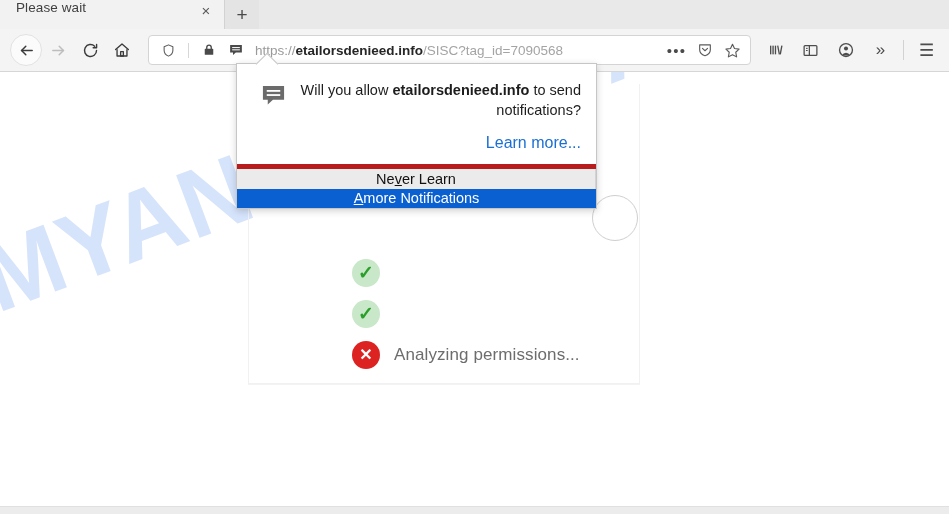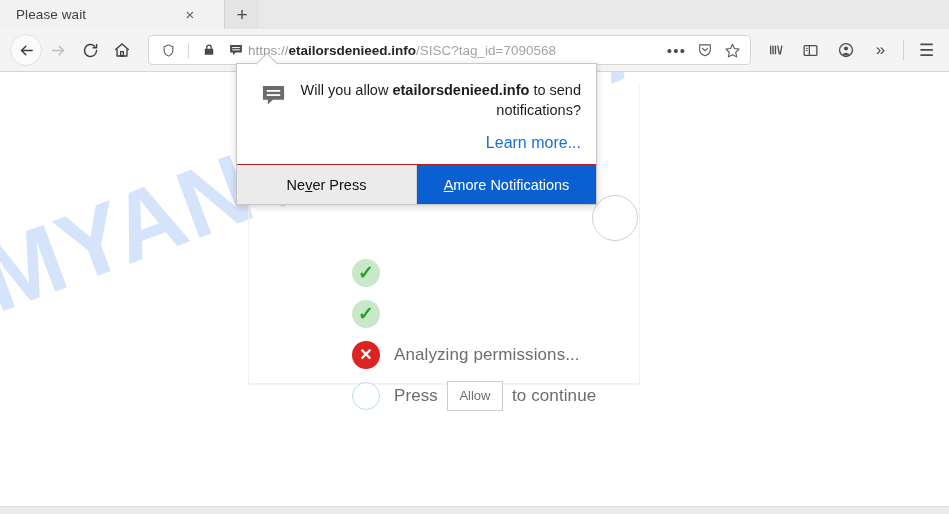--- a/index.html
+++ b/index.html
@@ -32,22 +32,22 @@
     display: flex;
     align-items: flex-end;
     position: relative;
     flex: none;
   }
   .tab {
     width: 224px;
     height: 29px;
     background: #f2f2f2;
     display: flex;
-    align-items: center;
-    padding: 0 24px 0 16px;
+    align-items: flex-start;
+    padding: 0 8px 0 16px;
     box-sizing: border-box;
     position: relative;
   }
   .tab-title {
     font-size: 13.5px;
     color: #404040;
     flex: 1;
     white-space: nowrap;
     overflow: hidden;
     text-overflow: ellipsis;
@@ -140,21 +140,21 @@
     height: 15px;
     background: #d7d7d7;
     margin: 0 5px;
     flex: none;
   }
   .url-text {
     flex: 1;
     font-size: 13.5px;
     white-space: nowrap;
     overflow: hidden;
-    margin-left: 0;
+    margin-left: 7px;
     min-width: 0;
     position: relative;
     -webkit-mask-image: linear-gradient(to right, #000 0, #000 84%, transparent 100%);
             mask-image: linear-gradient(to right, #000 0, #000 84%, transparent 100%);
   }
   .url-scheme { color: #9a9a9a; }
   .url-host   { color: #262626; font-weight: bold; }
   .url-path   { color: #a4a4a4; }
   .urlbar-actions {
     display: flex;
@@ -355,22 +355,23 @@
     margin: 0 0 14px 0;
   }
   .perm-q b { font-weight: bold; }
   .perm-learn {
     font-size: 16px;
     color: #1a6fd4;
     display: inline-block;
   }
   .perm-actions {
     display: flex;
-    border-top: 1px solid #b91c1c;
+    border-top: 5px solid #b91c1c;
     height: 39px;
+    flex-direction: column;
   }
   .perm-btn {
     flex: 1;
     display: flex;
     align-items: center;
     justify-content: center;
     font-size: 14.5px;
     box-sizing: border-box;
   }
   .perm-btn.never {
@@ -529,26 +530,20 @@
 
       <div class="check-row">
         <span class="mark ok">✓</span>
       </div>
 
       <div class="check-row">
         <span class="mark bad">✕</span>
         <span class="check-label">Analyzing permissions...</span>
       </div>
 
-      <div class="check-row">
-        <span class="mark pending"></span>
-        <span class="check-label">Press</span>
-        <span class="inline-allow">Allow</span>
-        <span class="check-label">to continue</span>
-      </div>
 
     </div>
 
     <div class="statusstrip"></div>
   </div>
 
   <div class="perm-popup">
     <div class="perm-arrow"></div>
 
     <div class="perm-body">
@@ -562,21 +557,21 @@
       <div class="perm-texts">
         <p class="perm-q"><span>Will you allow </span><b>etailorsdenieed.info</b><span> to send notifications?</span></p>
         <a class="perm-learn">Learn more...</a>
       </div>
     </div>
 
     <div class="perm-actions">
       <div class="perm-btn never">
           <span>Ne</span>
           <span class="mn">v</span>
-          <span>er Press</span>
+          <span>er Learn</span>
         </div>
       <div class="perm-btn allow">
           <span class="mn">A</span>
           <span>more Notifications</span>
         </div>
     </div>
   </div>
 
 </div>
 

